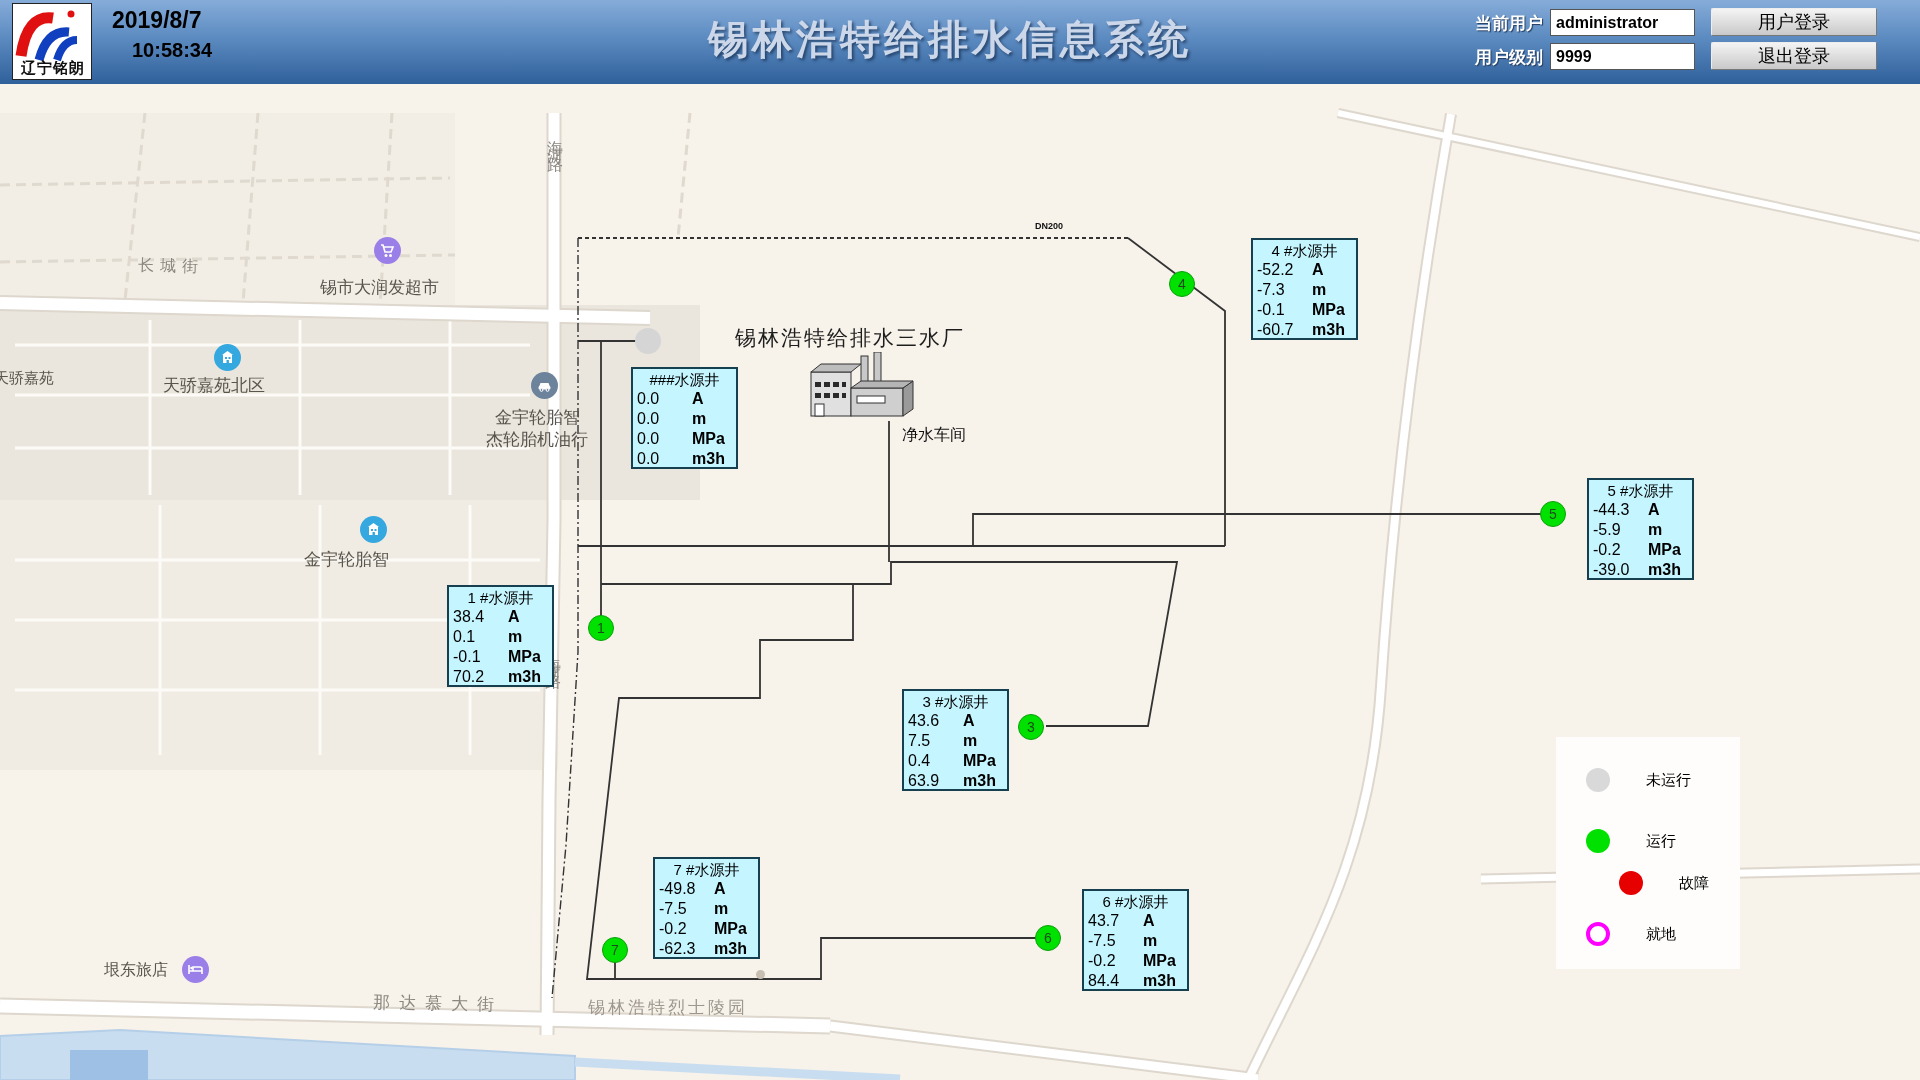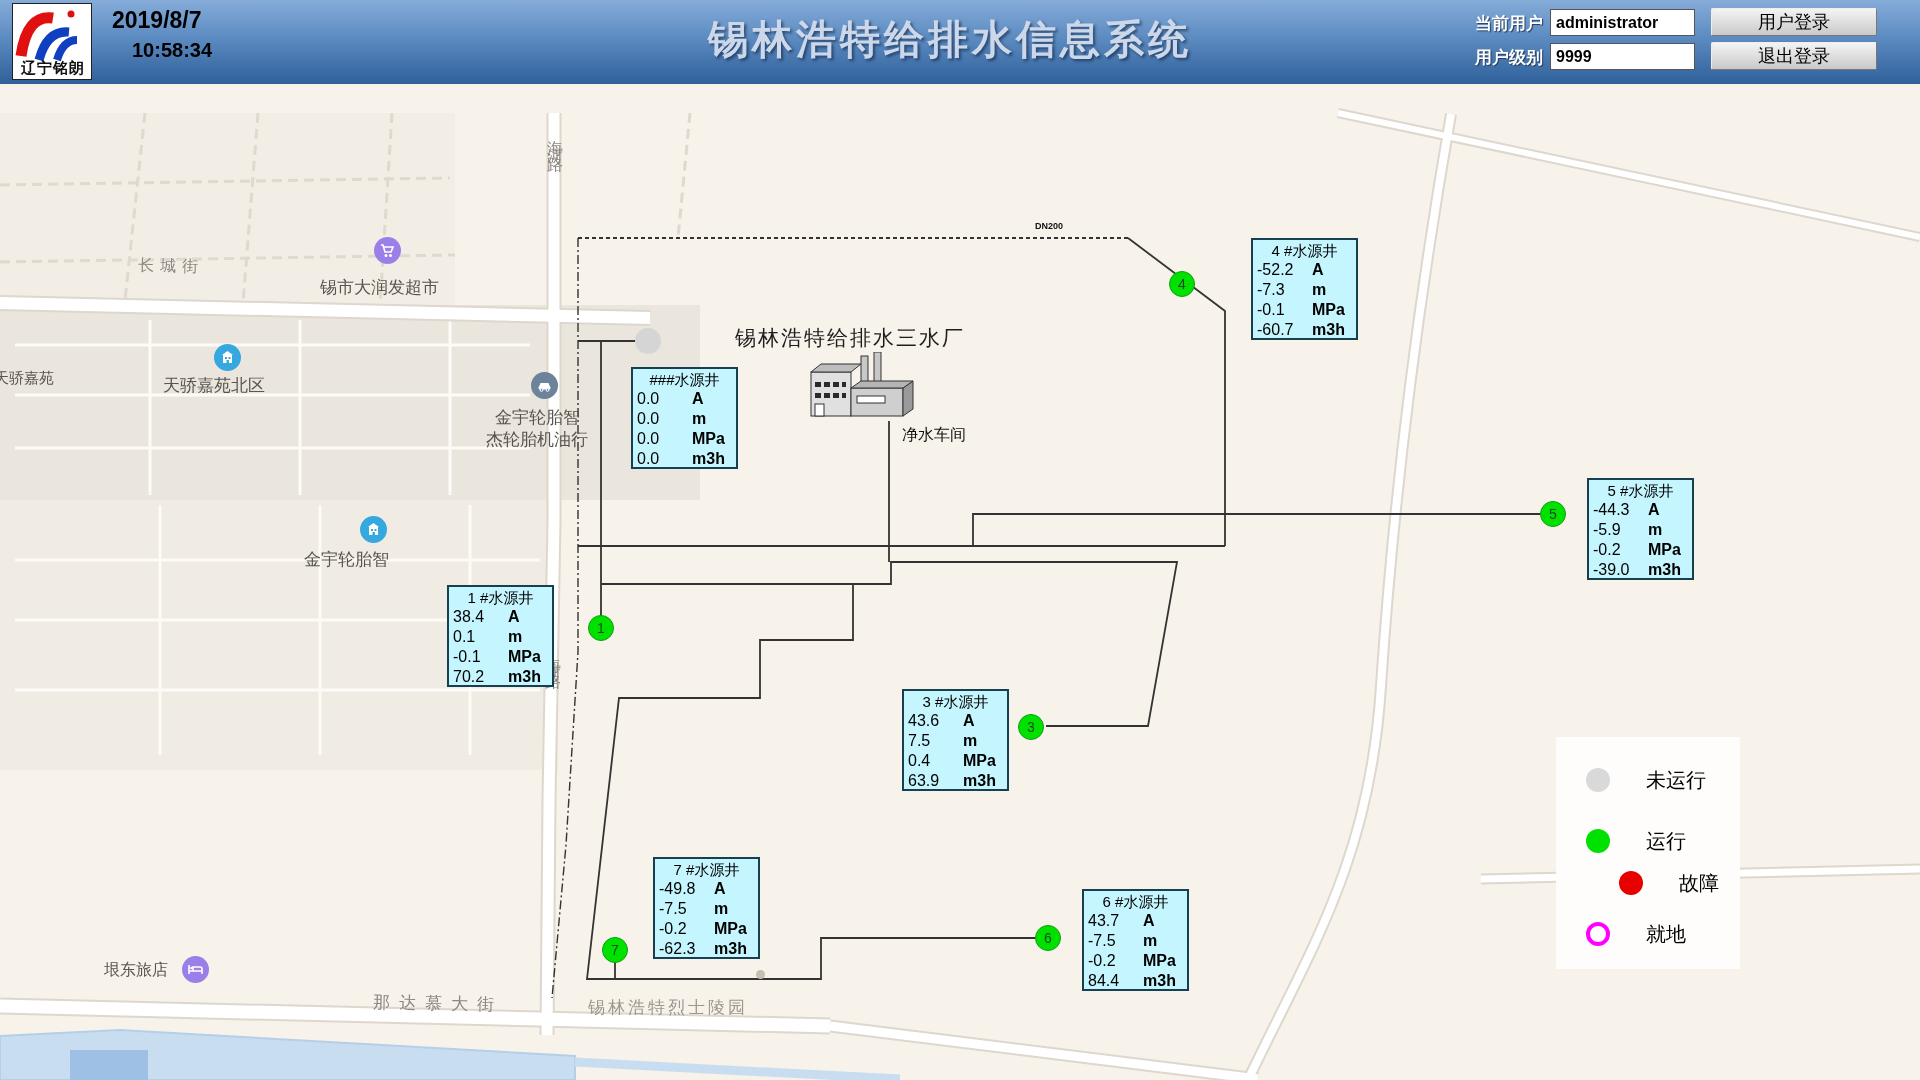--- a/index.html
+++ b/index.html
@@ -68,21 +68,21 @@
   .marker-stop{background:#d5d5d5;border:none;cursor:default;}
 
   
   #legend{position:absolute;left:1556px;top:737px;width:184px;height:232px;background:#fefdfb;z-index:50;}
   .lrow{position:absolute;left:30px;height:24px;display:flex;align-items:center;}
   .lcircle{width:24px;height:24px;border-radius:50%;box-sizing:border-box;}
   .lc-stop{background:#d9d9d9;}
   .lc-run{background:#00e100;}
   .lc-fault{background:#e60000;}
   .lc-local{background:#fff;border:4px solid #ff00ff;}
-  .llabel{margin-left:36px;font-size:20px;color:#000;white-space:nowrap;}
+  .llabel{margin-left:36px;font-size:15px;color:#000;white-space:nowrap;}
 </style>
 </head>
 <body>
 
 <div id="app">
 
   <svg id="base-svg" class="layer" width="1920" height="1080" viewBox="0 0 1920 1080">
     <rect x="0" y="111" width="1920" height="969" fill="#f7f2ea"></rect>
     <rect x="0" y="113" width="455" height="192" fill="#f2eee5"></rect>
     <rect x="0" y="305" width="700" height="195" fill="#eae6dd"></rect>

